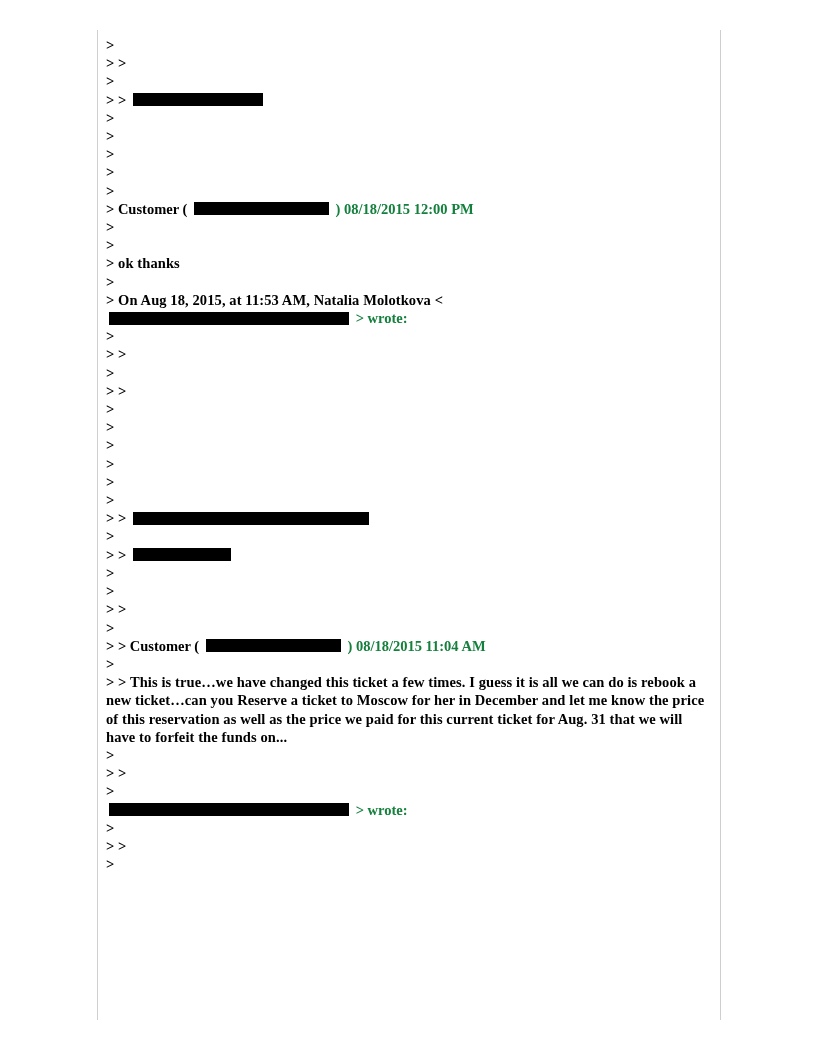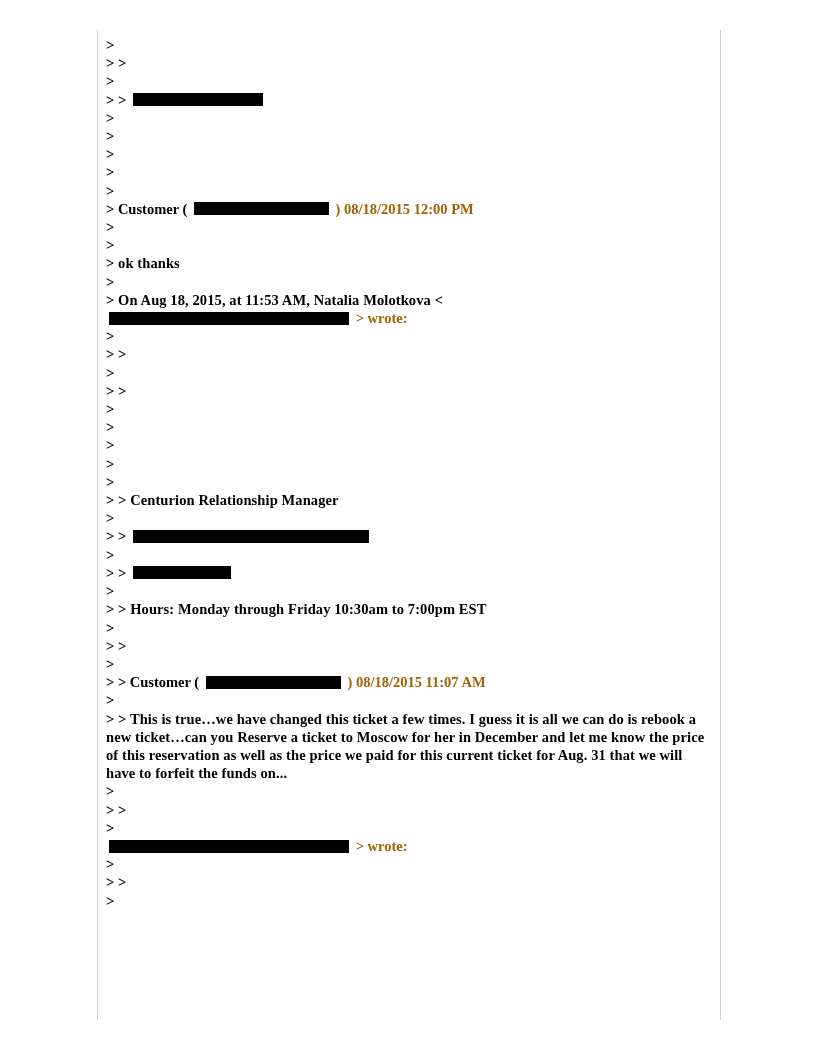--- a/index.html
+++ b/index.html
@@ -61,21 +61,21 @@
     display: inline-block;
     background: #000000;
     vertical-align: middle;
     height: 13px;
     margin: 0 3px;
   }
   .after {
     font-family: "Liberation Serif", serif;
     font-size: 14.5px;
     font-weight: bold;
-    color: #a16207;
+    color: #15803d;
     white-space: pre;
   }
 </style>
 </head>
 <body>
 
 <div class="page">
   <div class="doc-body">
     <div class="lines" id="lines-container">
         <div class="line wrap">&gt;</div>
@@ -108,42 +108,40 @@
         </div>
         <div class="line wrap">&gt;</div>
         <div class="line wrap">&gt; &gt;</div>
         <div class="line wrap">&gt;</div>
         <div class="line wrap">&gt; &gt;</div>
         <div class="line wrap">&gt;</div>
         <div class="line wrap">&gt;</div>
         <div class="line wrap">&gt;</div>
         <div class="line wrap">&gt;</div>
         <div class="line wrap">&gt;</div>
-        <div class="line wrap">&gt; &gt; Centurion Relationship Manager</div>
         <div class="line wrap">&gt;</div>
         <div class="line-row">
           <span class="prefix">&gt; &gt; </span>
           <span class="redaction" style="width: 236px;"></span>
           <span class="after"></span>
         </div>
         <div class="line wrap">&gt;</div>
         <div class="line-row">
           <span class="prefix">&gt; &gt; </span>
           <span class="redaction" style="width: 98px;"></span>
           <span class="after"></span>
         </div>
         <div class="line wrap">&gt;</div>
-        <div class="line wrap">&gt; &gt; Hours: Monday through Friday 10:30am to 7:00pm EST</div>
         <div class="line wrap">&gt;</div>
         <div class="line wrap">&gt; &gt;</div>
         <div class="line wrap">&gt;</div>
         <div class="line-row">
           <span class="prefix">&gt; &gt; Customer ( </span>
           <span class="redaction" style="width: 135px;"></span>
-          <span class="after"> ) 08/18/2015 11:07 AM</span>
+          <span class="after"> ) 08/18/2015 11:04 AM</span>
         </div>
         <div class="line wrap">&gt;</div>
         <div class="line wrap">&gt; &gt; This is true…we have changed this ticket a few times. I guess it is all we can do is rebook a new ticket…can you Reserve a ticket to Moscow for her in December and let me know the price of this reservation as well as the price we paid for this current ticket for Aug. 31 that we will have to forfeit the funds on...</div>
         <div class="line wrap">&gt;</div>
         <div class="line wrap">&gt; &gt;</div>
         <div class="line wrap">&gt;</div>
         <div class="line-row">
           <span class="prefix"></span>
           <span class="redaction" style="width: 240px;"></span>
           <span class="after"> &gt; wrote:</span>

